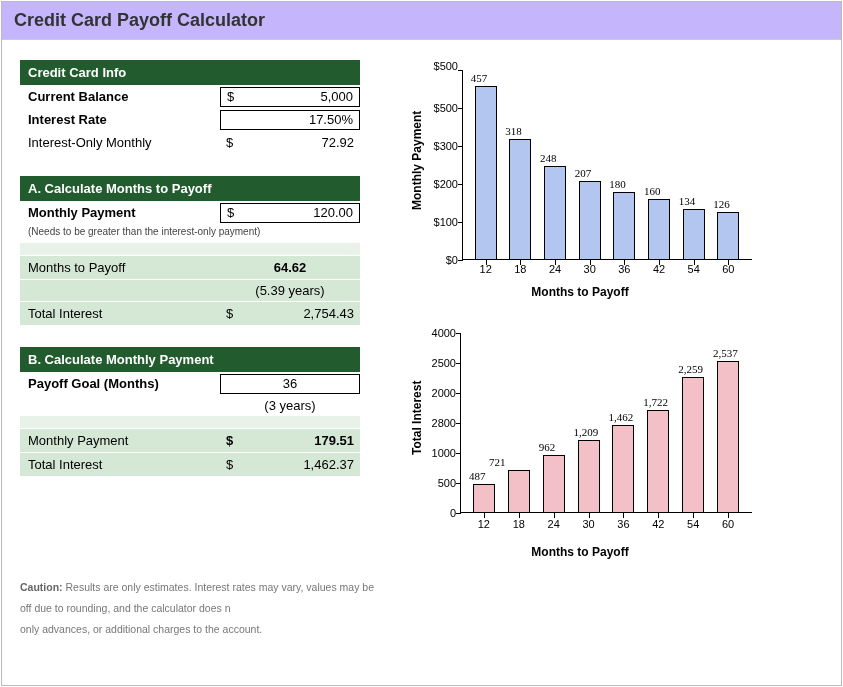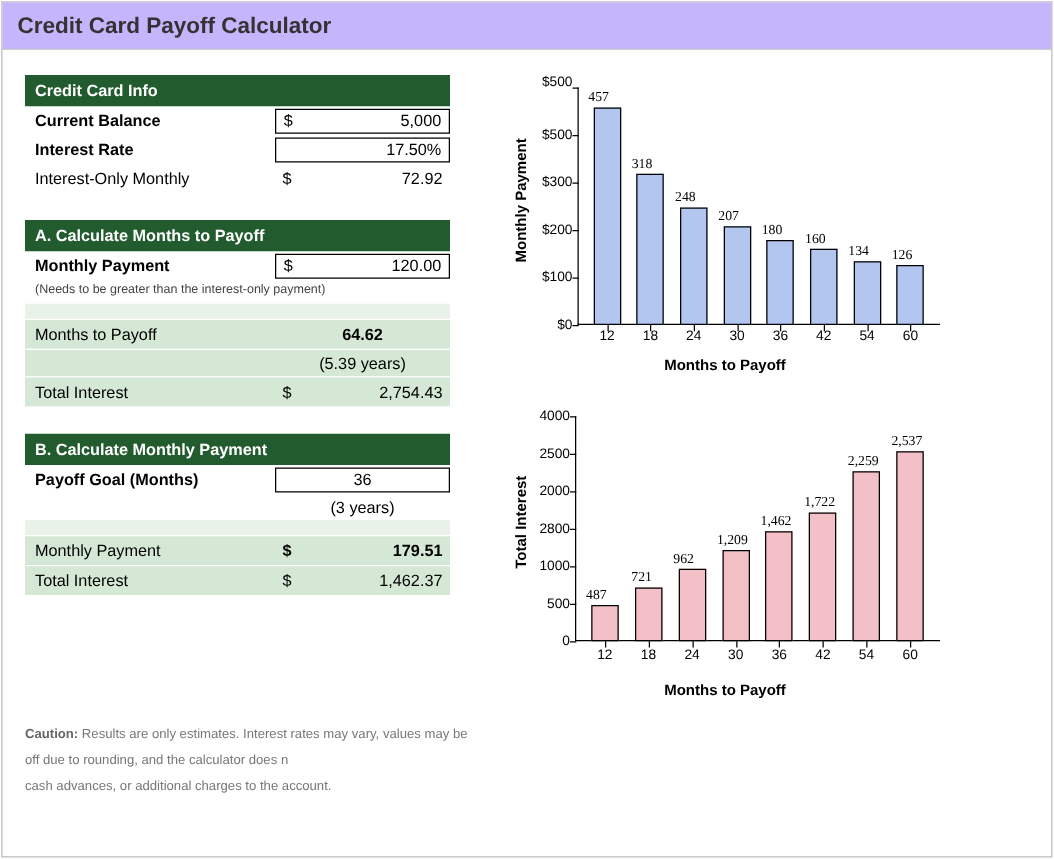--- a/index.html
+++ b/index.html
@@ -211,21 +211,21 @@
           <div class="tick-mark-y" style="top: 68px;"></div>
           <div class="tick-y" style="top: 32px;">2500</div>
           <div class="tick-mark-y" style="top: 38px;"></div>
           <div class="tick-y" style="top: 2px;">4000</div>
           <div class="tick-mark-y" style="top: 8px;"></div>
           <div class="bar pink" style="left: 82.8889px; width: 22px; top: 158.78px; height: 29.22px;"></div>
           <div class="bar-lbl" style="left: 78.8889px; width: 32px; top: 144.78px;">487</div>
           <div class="tick-x" style="left: 83.8889px;">12</div>
           <div class="tick-mark-x" style="left: 93.8889px;"></div>
           <div class="bar pink" style="left: 117.778px; width: 22px; top: 144.74px; height: 43.26px;"></div>
-          <div class="bar-lbl" style="left: 115px; width: 32px; top: 130.74px;">721</div>
+          <div class="bar-lbl" style="left: 99px; width: 32px; top: 130.74px;">721</div>
           <div class="tick-x" style="left: 118.778px;">18</div>
           <div class="tick-mark-x" style="left: 128.778px;"></div>
           <div class="bar pink" style="left: 152.667px; width: 22px; top: 130.28px; height: 57.72px;"></div>
           <div class="bar-lbl" style="left: 148.667px; width: 32px; top: 116.28px;">962</div>
           <div class="tick-x" style="left: 153.667px;">24</div>
           <div class="tick-mark-x" style="left: 163.667px;"></div>
           <div class="bar pink" style="left: 187.556px; width: 22px; top: 115.46px; height: 72.54px;"></div>
           <div class="bar-lbl" style="left: 183.556px; width: 32px; top: 101.46px;">1,209</div>
           <div class="tick-x" style="left: 188.556px;">30</div>
           <div class="tick-mark-x" style="left: 198.556px;"></div>
@@ -245,16 +245,16 @@
           <div class="bar-lbl" style="left: 323.111px; width: 32px; top: 21.78px;">2,537</div>
           <div class="tick-x" style="left: 328.111px;">60</div>
           <div class="tick-mark-x" style="left: 338.111px;"></div>
         </div>
   </div>
 </div>
 
 <div class="caution">
   <b>Caution:</b><span> Results are only estimates. Interest rates may vary, values may be</span><br>
   <span>off due to rounding, and the calculator does n</span><br>
-  <span>cash advances, or additional charges to the account.</span>
+  <span>only advances, or additional charges to the account.</span>
 </div>
 
 </div>
 
 </body></html>

